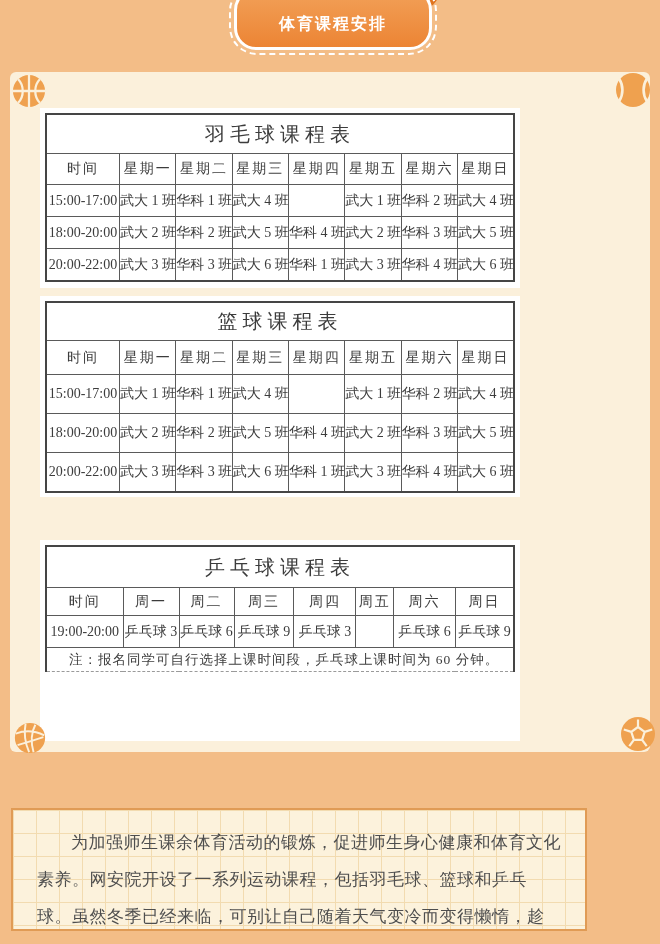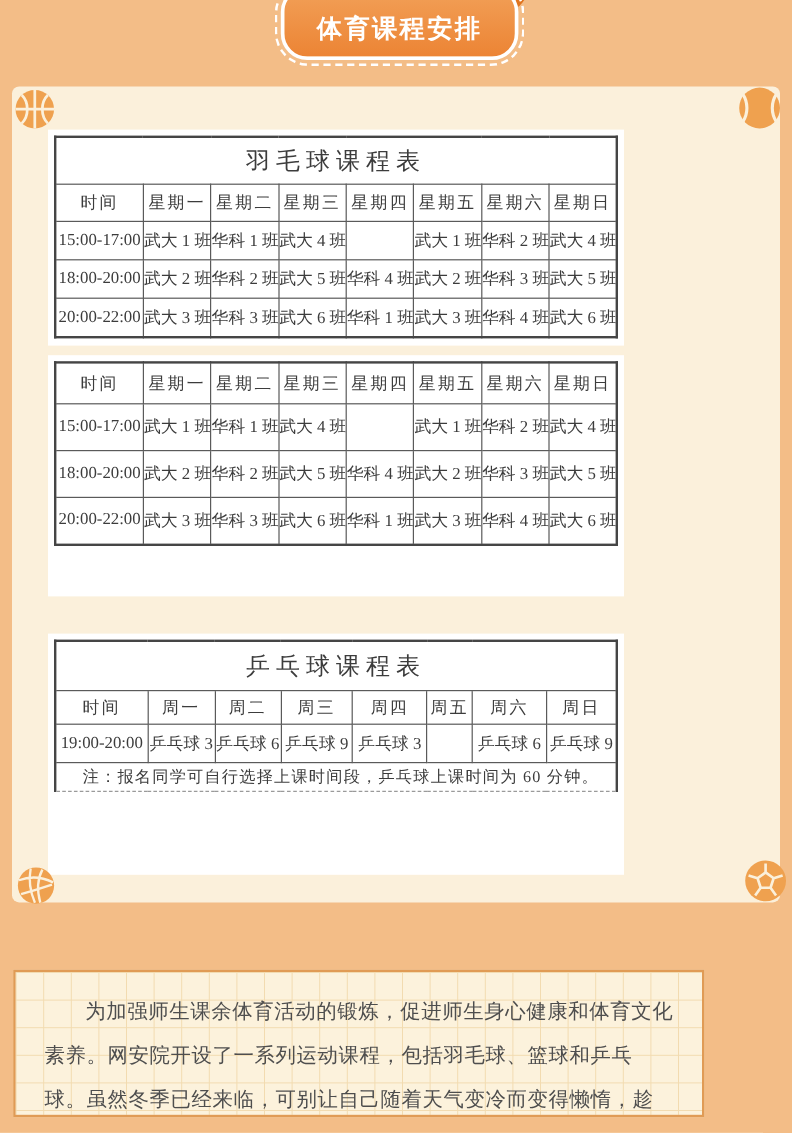--- a/index.html
+++ b/index.html
@@ -8,36 +8,36 @@
 
   
   .pill-blob{position:absolute;left:389px;top:-40px;width:52px;height:52px;
              border-radius:50%;background:#E0741F;z-index:1;}
   .title-pill{position:absolute;left:234px;top:-12px;width:192px;height:56px;
               background:linear-gradient(180deg,#F2A058,#EC8434);
               border:3px solid #FFFFFF;border-radius:22px;z-index:2;
               display:flex;align-items:center;justify-content:center;}
   .title-pill .dash{position:absolute;inset:-8px;border:2px dashed #FFFFFF;
               border-radius:28px;pointer-events:none;}
-  .title-pill h1{margin:16px;font-size:21px;font-weight:bold;color:#FFFFFF;
+  .title-pill h1{margin:16px;font-size:16px;font-weight:bold;color:#FFFFFF;
               letter-spacing:2px;padding-top:10px;}
 
   
   .panel{position:absolute;left:10px;top:72px;width:640px;height:680px;
          background:#FBF0DB;border-radius:6px;}
 
   .ball{position:absolute;z-index:3;}
   .ball svg{display:block;}
 
   
   .card{position:absolute;left:40px;width:480px;background:#FFFFFF;padding:5px;
         box-sizing:border-box;}
   .card-badminton{top:108px;height:180px;}
   .card-basketball{top:296px;height:201px;}
-  .card-pingpong{top:528px;height:201px;}
+  .card-pingpong{top:540px;height:201px;}
 
   table{border-collapse:collapse;width:100%;table-layout:fixed;
         font-family:"Liberation Serif","DejaVu Serif",serif;color:#3C3C3C;
         border:2px solid #454545;}
   td{border:1px solid #5A5A5A;text-align:center;font-size:14px;
      overflow:hidden;white-space:nowrap;padding:0;}
   .tbl-title{font-size:20px;letter-spacing:5px;}
   .hdr td{letter-spacing:2px;}
   .note{text-align:left;font-size:13.5px;padding-left:8px;letter-spacing:1px;}
 
@@ -159,20 +159,23 @@
         <col style="width: 15.7%;">
         <col style="width: 12.04%;">
         <col style="width: 12.04%;">
         <col style="width: 12.04%;">
         <col style="width: 12.04%;">
         <col style="width: 12.04%;">
         <col style="width: 12.04%;">
         <col style="width: 12.04%;">
       </colgroup>
       <tbody>
+        <tr>
+          <td colspan="8" class="tbl-title">篮球课程表</td>
+        </tr>
         <tr class="hdr">
           <td>时间</td>
           <td>星期一</td>
           <td>星期二</td>
           <td>星期三</td>
           <td>星期四</td>
           <td>星期五</td>
           <td>星期六</td>
           <td>星期日</td>
         </tr>

